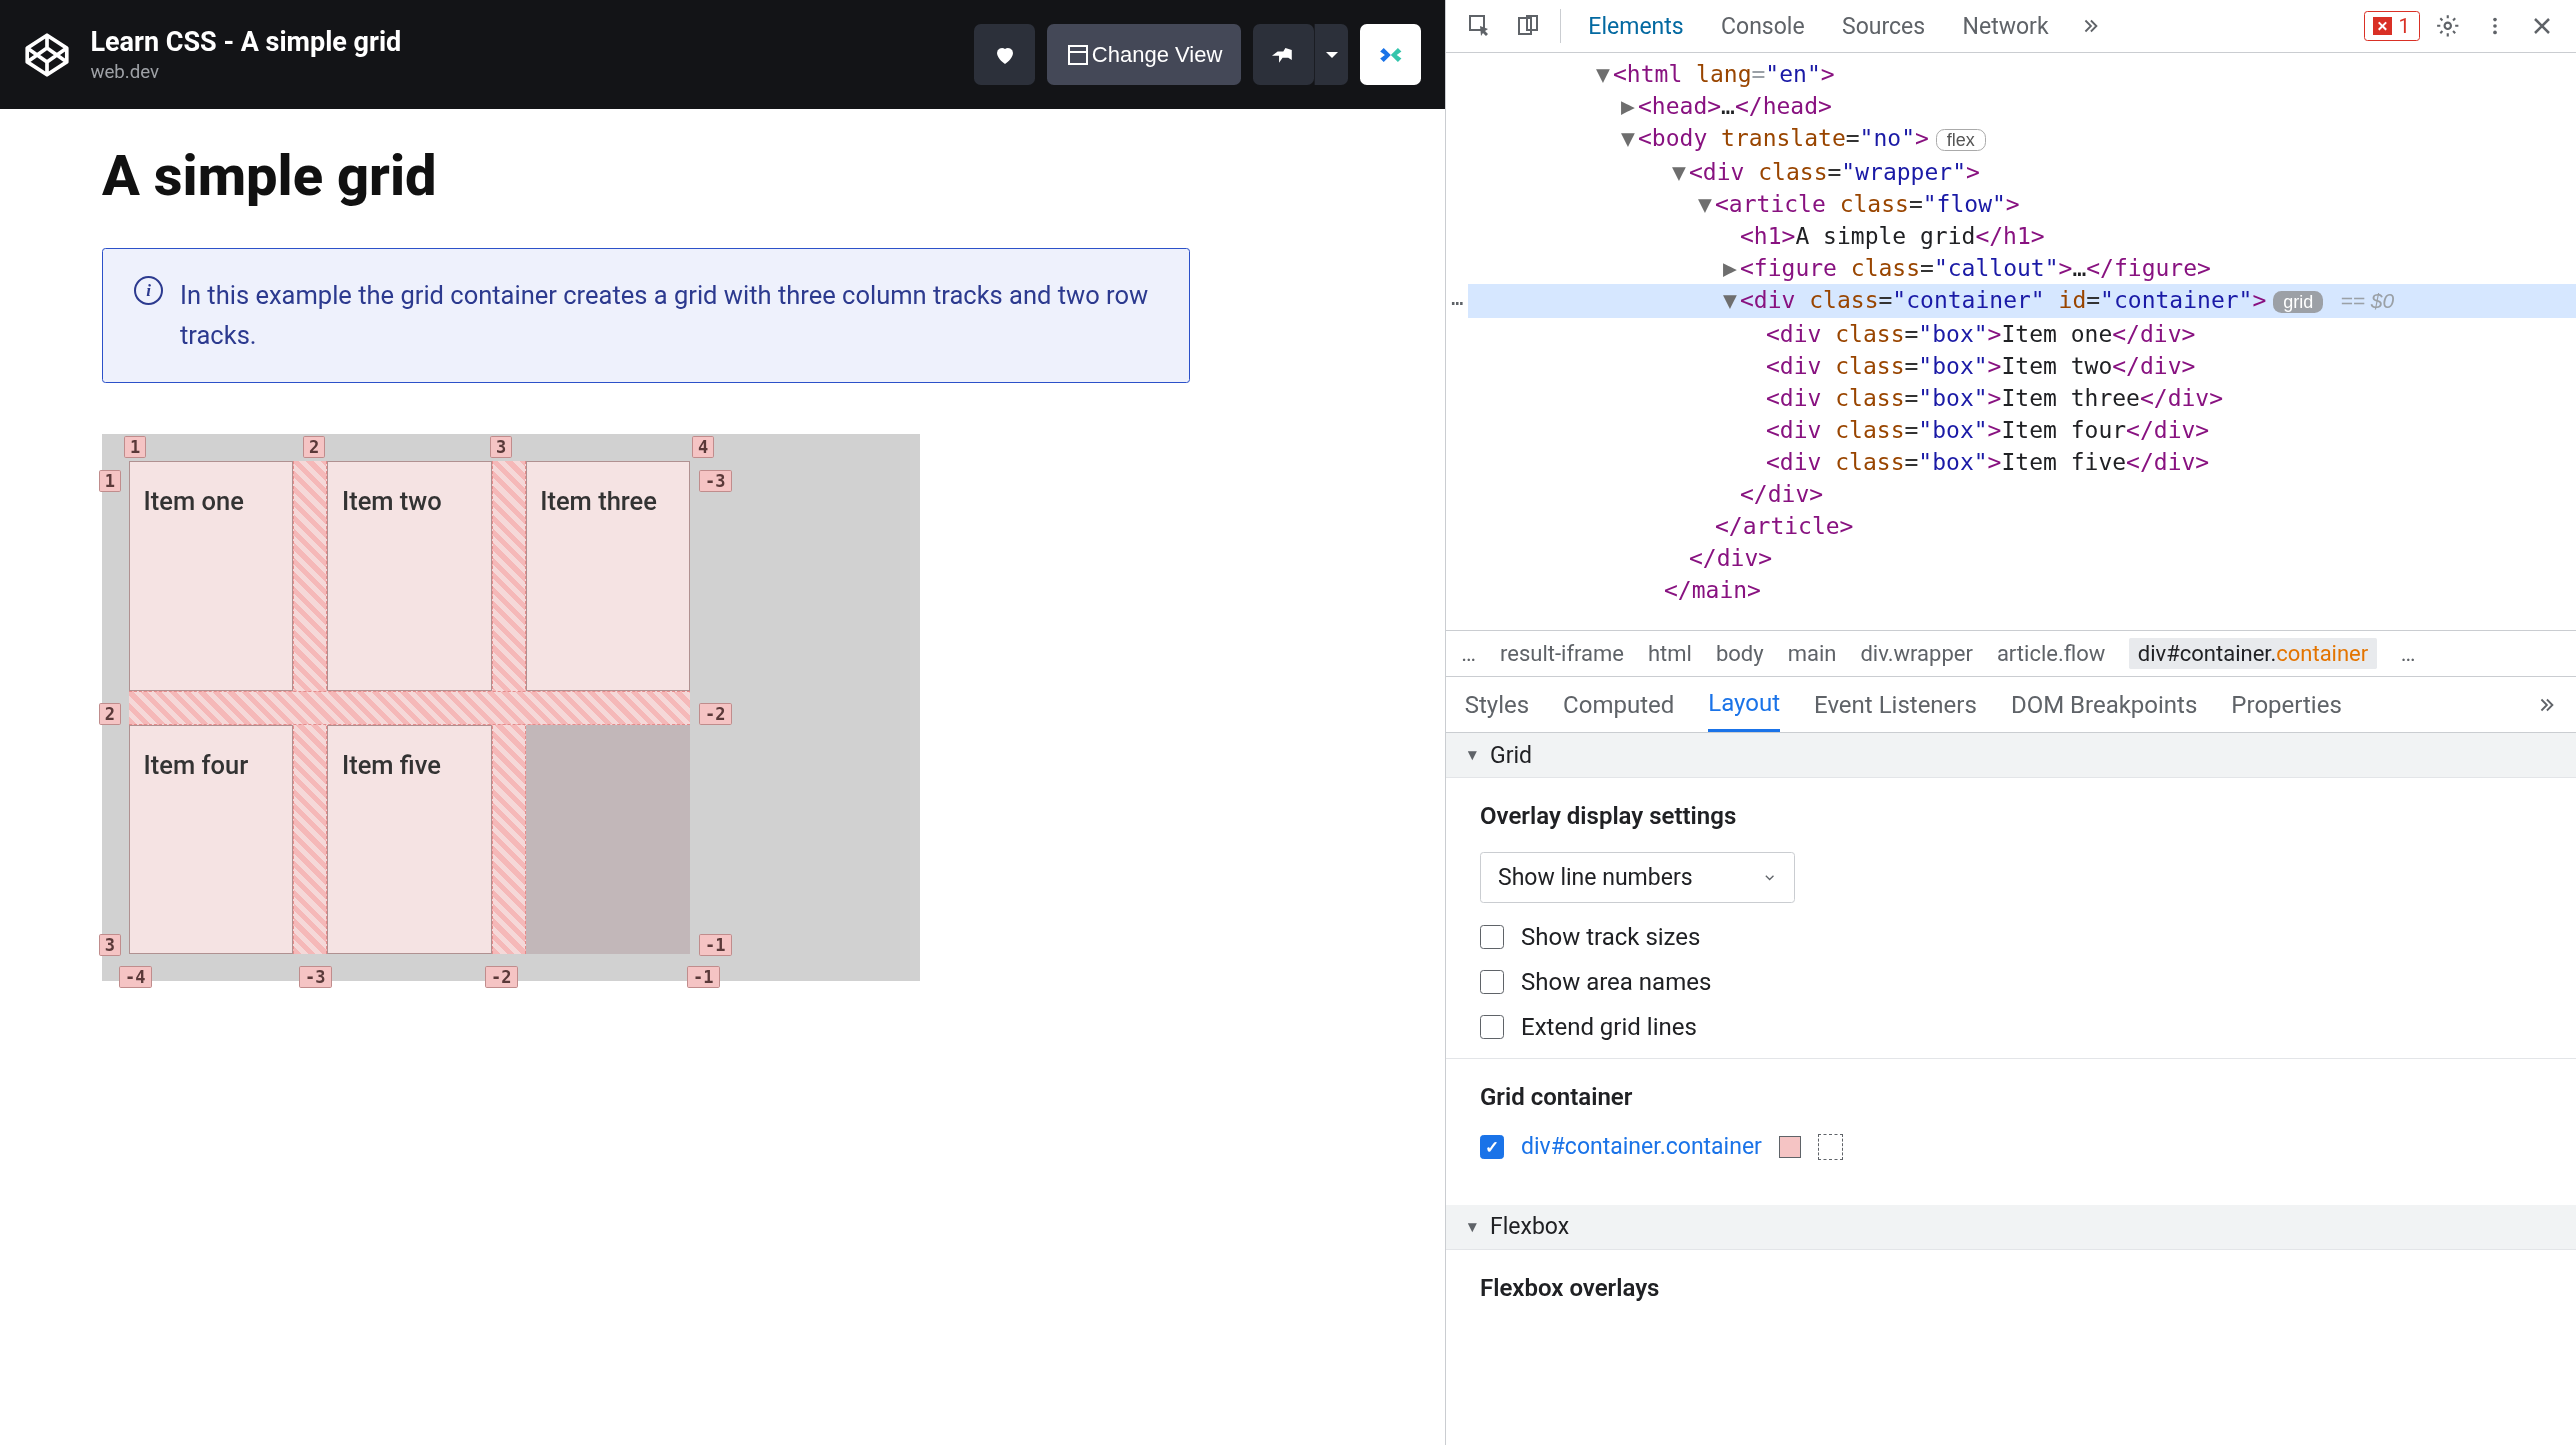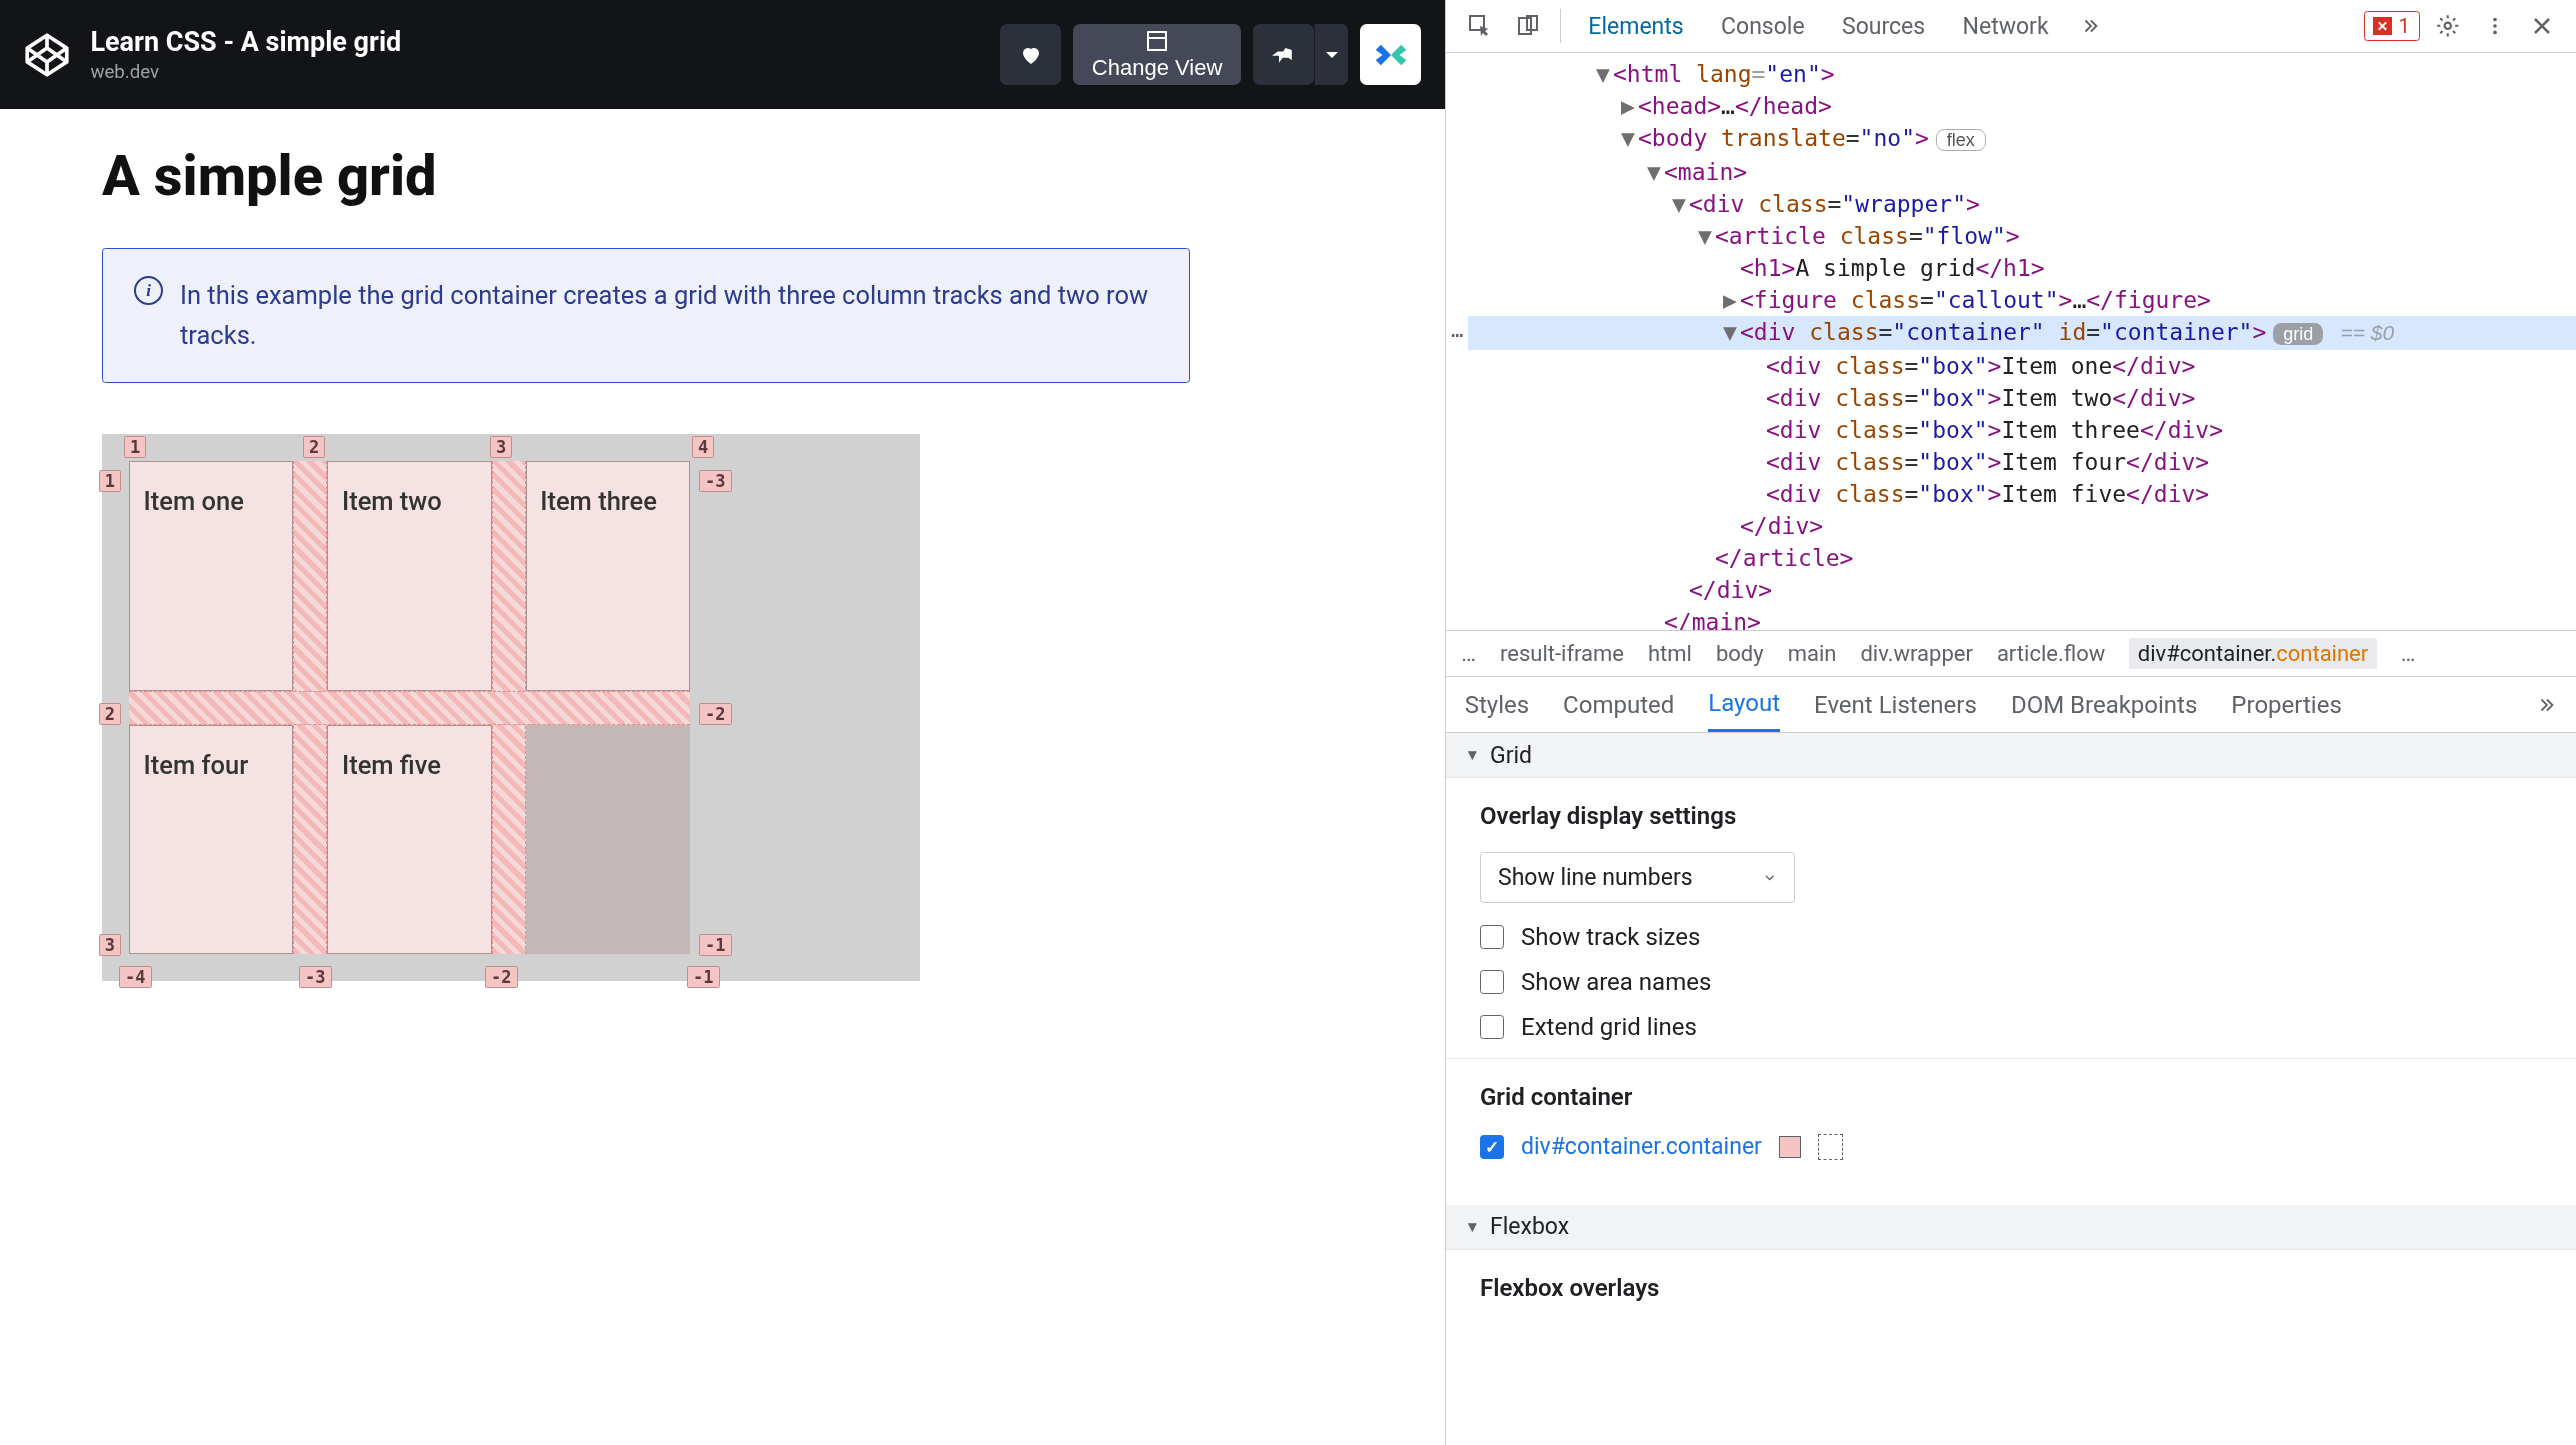--- a/index.html
+++ b/index.html
@@ -9,21 +9,21 @@
 
 .codepen-pane { width: 1445px; height: 100%; display: flex; flex-direction: column; background: #fff; }
 
 
 .cp-header { height: 109px; background: #131417; display: flex; align-items: center; padding: 0 24px; color: #fff; }
 .cp-logo { width: 46px; height: 46px; margin-right: 20.4px; flex-shrink: 0; }
 .cp-titleblock { flex: 1; display: flex; flex-direction: column; justify-content: center; }
 .cp-title { font-size: 27px; font-weight: 700; color: #fff; line-height: 1.2; }
 .cp-sub { font-size: 18.7px; color: #9ea1a6; margin-top: 1.7px; }
 .cp-actions { display: flex; gap: 12px; align-items: center; }
-.cp-btn { height: 61px; border-radius: 6.8px; background: #2c303a; border: none; display: flex; align-items: center; justify-content: center; padding: 0 18.7px; color: #fff; font-size: 22px; gap: 2px; cursor: pointer; flex-direction: column; }
+.cp-btn { height: 61px; border-radius: 6.8px; background: #2c303a; border: none; display: flex; align-items: center; justify-content: center; padding: 0 18.7px; color: #fff; font-size: 22px; gap: 2px; cursor: pointer; }
 .cp-btn.icon { width: 61px; padding: 0; }
 .cp-btn.change { background: #444857; }
 .cp-btn.caret { width: 34px; padding: 0; border-left: 0.9px solid #1b1d23; border-radius: 0 6.8px 6.8px 0; margin-left: -12px; }
 .cp-btn svg { width: 24px; height: 24px; }
 .cp-btn.logo2 { background: #fff; width: 61px; }
 .cp-btn.logo2 svg { width: 34px; height: 34px; }
 
 
 .cp-body { flex: 1; background: #fff; padding: 34px 102px; }
 .cp-h1 { font-size: 56px; font-weight: 800; color: #111; margin-bottom: 39px; }
@@ -244,21 +244,20 @@
       <svg width="24" height="24" viewBox="0 0 24 24">
           <path d="M5 5l14 14M19 5L5 19" stroke="#5f6368" stroke-width="2.5"></path>
         </svg>
     </div>
   </div>
 
   <div class="dom">
     <div class="dom-line" style="padding-left:128px; color:#9aa0a6;"><span class="triangle">▼</span><span class="tag">&lt;html</span> <span class="attr">lang</span>=<span class="val">"en"</span><span class="tag">&gt;</span></div>
     <div class="dom-line" style="padding-left:153px;"><span class="triangle">▶</span><span class="tag">&lt;head&gt;</span><span class="txt">…</span><span class="tag">&lt;/head&gt;</span></div>
     <div class="dom-line" style="padding-left:153px;"><span class="triangle">▼</span><span class="tag">&lt;body</span> <span class="attr">translate</span>=<span class="val">"no"</span><span class="tag">&gt;</span><span class="badge-flex">flex</span></div>
-    <div class="dom-line" style="padding-left:179px;"><span class="triangle">▼</span><span class="tag">&lt;main&gt;</span></div>
     <div class="dom-line" style="padding-left:204px;"><span class="triangle">▼</span><span class="tag">&lt;div</span> <span class="attr">class</span>=<span class="val">"wrapper"</span><span class="tag">&gt;</span></div>
     <div class="dom-line" style="padding-left:230px;"><span class="triangle">▼</span><span class="tag">&lt;article</span> <span class="attr">class</span>=<span class="val">"flow"</span><span class="tag">&gt;</span></div>
     <div class="dom-line" style="padding-left:272px;"><span class="tag">&lt;h1&gt;</span><span class="txt">A simple grid</span><span class="tag">&lt;/h1&gt;</span></div>
     <div class="dom-line" style="padding-left:255px;"><span class="triangle">▶</span><span class="tag">&lt;figure</span> <span class="attr">class</span>=<span class="val">"callout"</span><span class="tag">&gt;</span><span class="txt">…</span><span class="tag">&lt;/figure&gt;</span></div>
     <div class="dom-line dom-selected" style="padding-left:255px;"><span class="triangle">▼</span><span class="tag">&lt;div</span> <span class="attr">class</span>=<span class="val">"container"</span> <span class="attr">id</span>=<span class="val">"container"</span><span class="tag">&gt;</span><span class="badge-grid">grid</span><span class="eq0">== $0</span></div>
     <div class="dom-line" style="padding-left:298px;"><span class="tag">&lt;div</span> <span class="attr">class</span>=<span class="val">"box"</span><span class="tag">&gt;</span><span class="txt">Item one</span><span class="tag">&lt;/div&gt;</span></div>
     <div class="dom-line" style="padding-left:298px;"><span class="tag">&lt;div</span> <span class="attr">class</span>=<span class="val">"box"</span><span class="tag">&gt;</span><span class="txt">Item two</span><span class="tag">&lt;/div&gt;</span></div>
     <div class="dom-line" style="padding-left:298px;"><span class="tag">&lt;div</span> <span class="attr">class</span>=<span class="val">"box"</span><span class="tag">&gt;</span><span class="txt">Item three</span><span class="tag">&lt;/div&gt;</span></div>
     <div class="dom-line" style="padding-left:298px;"><span class="tag">&lt;div</span> <span class="attr">class</span>=<span class="val">"box"</span><span class="tag">&gt;</span><span class="txt">Item four</span><span class="tag">&lt;/div&gt;</span></div>
     <div class="dom-line" style="padding-left:298px;"><span class="tag">&lt;div</span> <span class="attr">class</span>=<span class="val">"box"</span><span class="tag">&gt;</span><span class="txt">Item five</span><span class="tag">&lt;/div&gt;</span></div>

